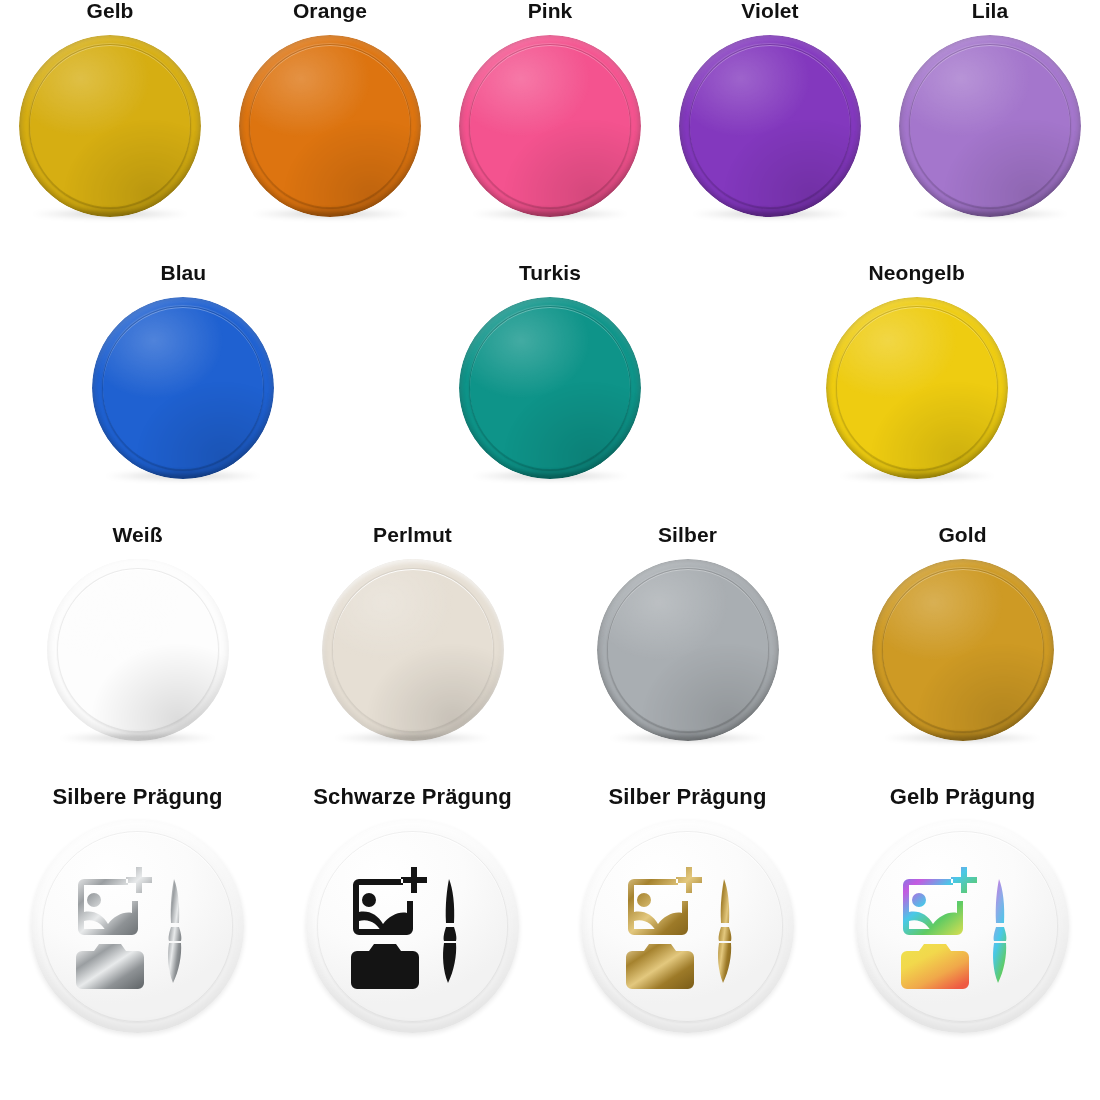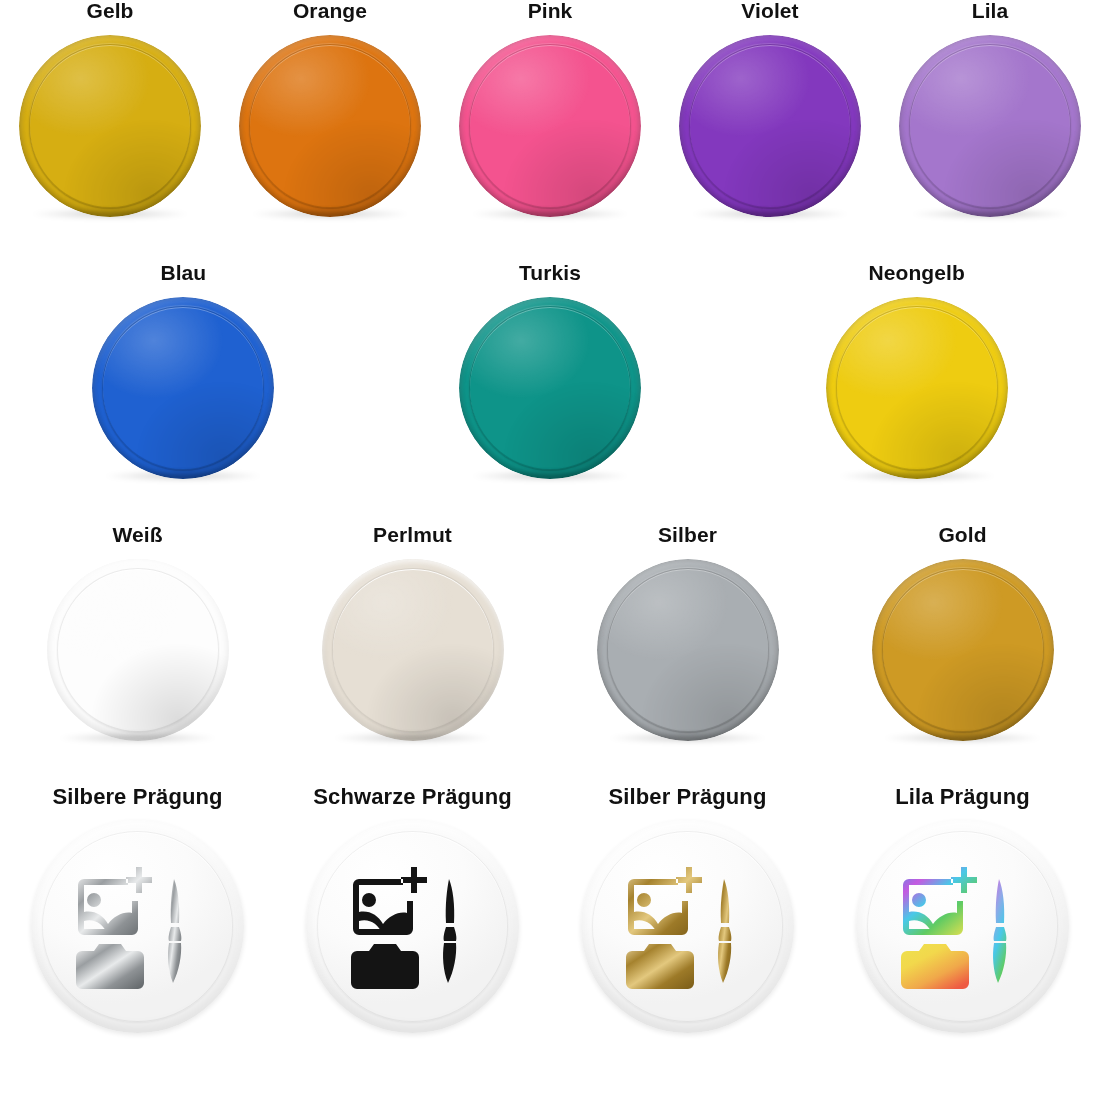--- a/index.html
+++ b/index.html
@@ -351,21 +351,21 @@
               <path d="M10 22 h44 v-6 h-44 a6 6 0 0 0 -6 6 v44 a6 6 0 0 0 6 6 h48 a6 6 0 0 0 6 -6 v-28 h-6 v12 c-8 -2 -18 3 -24 11 c-5 -9 -14 -14 -24 -12 z M20 30 a7 7 0 1 1 0 14 a7 7 0 0 1 0 -14 z M58 66 h-48 v-8 c10 -3 19 3 23 12 z M62 14 v-10 h6 v10 h10 v6 h-10 v10 h-6 v-10 h-10 v-6 z"></path>
               <path d="M8 88 h12 l5 -7 h22 l5 7 h12 a6 6 0 0 1 6 6 v26 a6 6 0 0 1 -6 6 h-56 a6 6 0 0 1 -6 -6 v-26 a6 6 0 0 1 6 -6 z M36 93 a14 14 0 1 1 0 28 a14 14 0 0 1 0 -28 z M36 100 a7 7 0 1 0 0 14 a7 7 0 0 0 0 -14 z M62 91 a3 3 0 1 1 0 6 a3 3 0 0 1 0 -6 z"></path>
               <path d="M100 16 c4 10 6 26 5 44 l-8 0 c-1 -18 1 -34 3 -44 z M97 64 l8 0 c2 6 3 11 2 14 l-12 0 c-1 -3 0 -8 2 -14 z M95 80 l12 0 c1 12 -2 28 -8 40 c-5 -12 -6 -28 -4 -40 z"></path>
             </g>
           </svg>
         </div>
       </div>
     </div>
 
     <div class="cell">
-      <div class="label label-eng">Lila Prägung</div>
+      <div class="label label-eng">Gelb Prägung</div>
       <div class="edisc-wrap">
         <div class="edisc">
           <div class="egroove"></div>
           <svg viewBox="0 0 128 128">
             <defs>
               <linearGradient id="gRain1" x1="0" y1="0" x2="0.9" y2="1">
                 <stop offset="0%" stop-color="#5B86E5"></stop>
                 <stop offset="22%" stop-color="#C45BE0"></stop>
                 <stop offset="45%" stop-color="#49C8E8"></stop>
                 <stop offset="68%" stop-color="#5FCB63"></stop>

